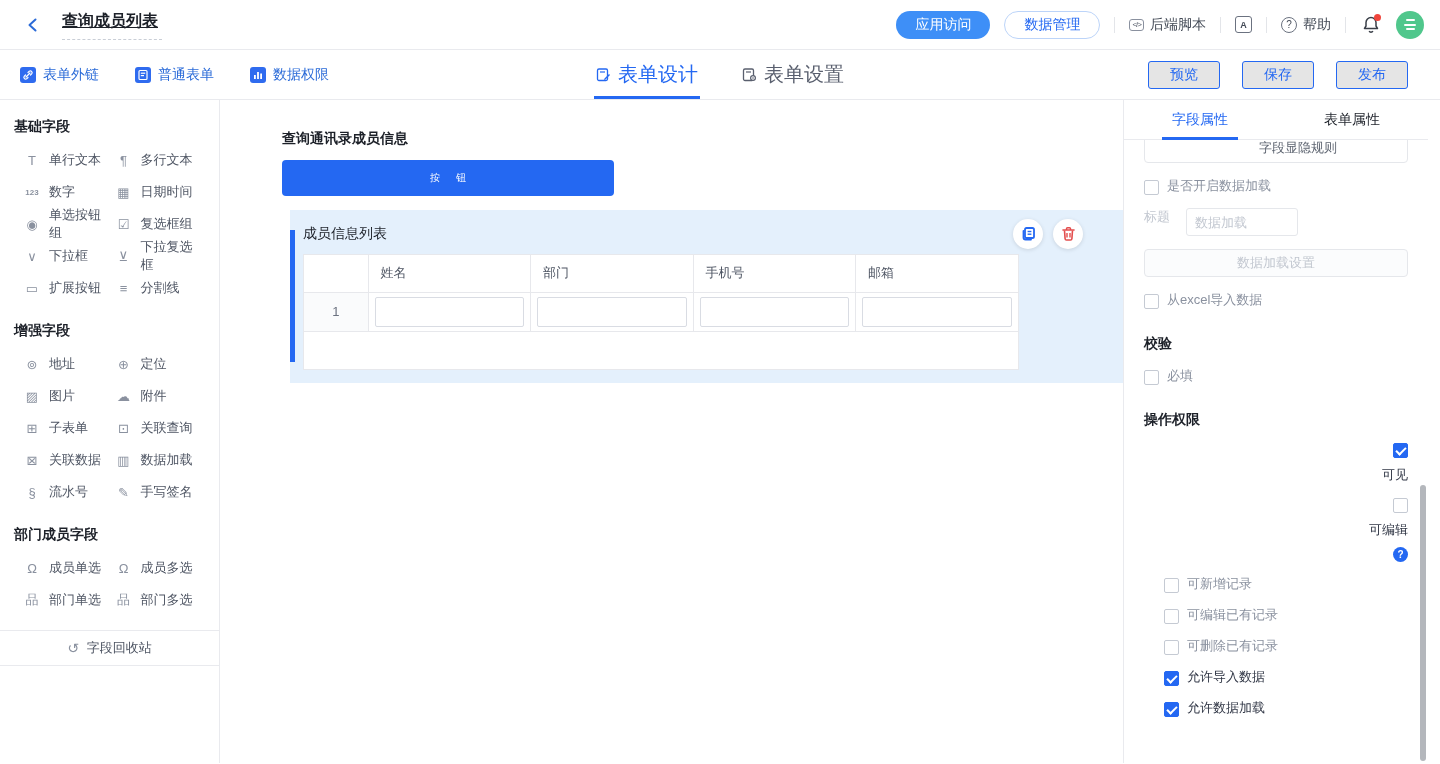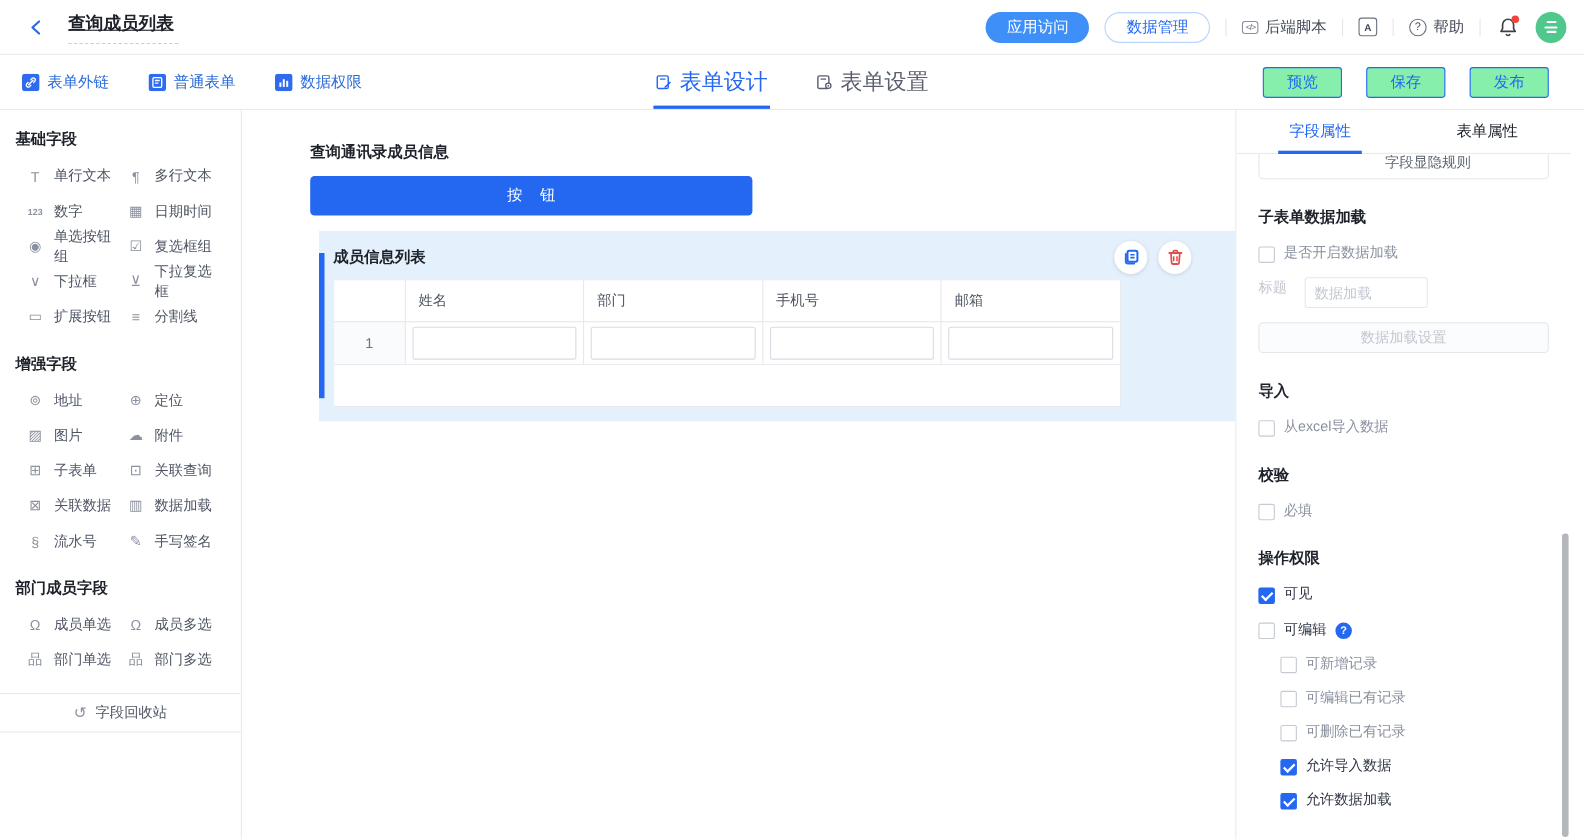--- a/index.html
+++ b/index.html
@@ -32,46 +32,46 @@
 
   
   .toolbar{ height:50px; border-bottom:1px solid var(--border); display:flex; align-items:center; justify-content:space-between; padding:0 32px 0 20px; background:#fff; position:relative; z-index:4;}
   .tl-links{ display:flex; align-items:center; gap:36px; }
   .tl-link{ display:flex; align-items:center; gap:7px; color:#2b6bd8; font-size:14px; cursor:pointer; }
   .center-tabs{ position:absolute; left:50%; transform:translateX(-50%); display:flex; gap:44px; height:100%; }
   .ctab{ display:flex; align-items:center; gap:7px; font-size:20px; color:var(--gray); cursor:pointer; position:relative; height:100%; }
   .ctab.active{ color:var(--primary); }
   .ctab.active::after{ content:""; position:absolute; bottom:0; left:-2px; right:-2px; height:3px; background:var(--primary); }
   .tl-actions{ display:flex; gap:22px; }
-  .btn-outline{ width:72px; height:28px; border:1px solid var(--primary); color:var(--primary); background:#86efac; border-radius:3px; font-size:14px; cursor:pointer; display:flex; align-items:center; justify-content:center;}
+  .btn-outline{ width:72px; height:28px; border:1px solid var(--primary); color:var(--primary); background:#e5e5e5; border-radius:3px; font-size:14px; cursor:pointer; display:flex; align-items:center; justify-content:center;}
 
   
   .main{ position:relative; height:663px; }
   .sidebar{ position:absolute; left:0; top:0; bottom:0; width:220px; border-right:1px solid var(--border); background:#fff; overflow:hidden; }
   .canvas{ position:absolute; left:261px; top:0; bottom:0; width:874px; background:#fff; overflow:hidden; }
   .props{ position:absolute; right:12px; top:0; bottom:0; width:305px; border-left:1px solid var(--border); background:#fff; overflow:hidden; }
 
   
   .sb-section{ padding:0 14px; }
   .sb-head{ font-size:14px; font-weight:bold; color:var(--dark); margin:18px 0 8px; }
   .sb-grid{ display:grid; grid-template-columns:1fr 1fr; grid-auto-rows:32px; padding-left:8px; }
   .sb-item{ display:flex; align-items:center; gap:7px; color:#4e5563; font-size:13px; cursor:grab; }
   .sb-ic{ width:20px; text-align:center; color:#8a919f; font-size:13px; flex:none; }
   .sb-ic.tiny{ font-size:8px; font-weight:bold; letter-spacing:0; }
   .recycle{ margin-top:14px; border-top:1px solid var(--border); border-bottom:1px solid var(--border); height:36px; display:flex; align-items:center; justify-content:center; gap:8px; color:#4e5563; font-size:13px; cursor:pointer; }
   .recycle .sb-ic{ width:auto; font-size:14px;}
 
   
   .cv-inner{ padding:30px 0 0 21px; }
   .field-label{ font-size:14px; font-weight:bold; color:var(--dark); margin-bottom:12px; }
-  .big-btn{ width:402px; height:36px; background:var(--primary); color:#fff; border:none; border-radius:4px; font-size:14px; letter-spacing:16px; text-indent:16px; cursor:pointer; display:flex; align-items:center; justify-content:center; }
+  .big-btn{ width:332px; height:36px; background:var(--primary); color:#fff; border:none; border-radius:4px; font-size:10px; letter-spacing:16px; text-indent:16px; cursor:pointer; display:flex; align-items:center; justify-content:center; }
   .subform{ margin:14px 3px 0 8px; background:var(--sel-bg); position:relative; padding:10px 13px 13px; min-height:163px; }
   .subform::before{ content:""; position:absolute; left:0; top:20px; bottom:21px; width:5px; background:var(--primary); }
   .sf-titlebar{ display:flex; align-items:center; justify-content:space-between; height:28px; }
-  .sf-title{ font-size:14px; font-weight:bold; color:var(--dark); }
+  .sf-title{ font-size:14px; font-weight:normal; color:var(--dark); }
   .sf-icons{ display:flex; gap:10px; margin-right:36px; }
   .circle-ic{ width:30px; height:30px; border-radius:50%; background:#fff; box-shadow:0 1px 4px rgba(0,0,0,.12); display:flex; align-items:center; justify-content:center; cursor:pointer; }
   .table-wrap{ margin-top:6px; width:716px; background:#fff; border:1px solid #e7e8ec; }
   table.sf{ border-collapse:collapse; width:100%; table-layout:fixed; }
   table.sf th, table.sf td{ border-right:1px solid #e7e8ec; border-bottom:1px solid #e7e8ec; height:37px; font-weight:normal; text-align:left; padding:0 12px; font-size:13px; color:#4e5563; background:#fff; }
   table.sf th:last-child, table.sf td:last-child{ border-right:none; }
   table.sf .idx{ width:64px; text-align:center; padding:0; }
   table.sf td.idx{ background:#fafbfc; color:#6b7280; }
   table.sf td.cell{ padding:4px 6px; height:38px; }
   .cell-input{ width:100%; height:30px; border:1px solid #d9dce3; border-radius:2px; background:#fff; }
@@ -79,21 +79,21 @@
 
   
   .p-tabs{ height:40px; border-bottom:1px solid var(--border); display:flex; }
   .p-tab{ flex:1; display:flex; align-items:center; justify-content:center; font-size:14px; color:var(--dark); cursor:pointer; position:relative; }
   .p-tab.active{ color:var(--primary); }
   .p-tab.active::after{ content:""; position:absolute; bottom:-1px; left:50%; transform:translateX(-50%); width:76px; height:3px; background:var(--primary); }
   .p-body{ padding:0 20px 10px; height:622px; overflow:hidden; position:relative; }
   .clipped-btn{ width:100%; height:30px; margin-top:-14px; border:1px solid #e5e7eb; border-radius:4px; background:#fff; color:#5f6672; font-size:13px; cursor:pointer;padding-left:44px; }
   .p-head{ font-size:14px; font-weight:bold; color:var(--dark); margin-top:26px; }
   .p-row{ display:flex; align-items:flex-end; gap:8px; margin-top:14px; font-size:13px; color:#8a919f; cursor:pointer; }
-  .p-row.dark{ color:#303645; }
+  .p-row.dark{ color:#303645;flex-direction:column; }
   .p-row.indent{ margin-left:20px; margin-top:13px; }
   .cb{ width:15px; height:15px; border:1px solid #c5cad3; border-radius:2px; background:#fff; flex:none; }
   .p-row.checked{ color:#303645; }
   .p-row.checked .cb{ background:var(--primary); border-color:var(--primary); }
   .p-row.checked .cb::after{ content:""; display:block; width:8px; height:4px; border-left:2px solid #fff; border-bottom:2px solid #fff; transform:rotate(-45deg); margin:3px 0 0 2px; }
   .title-row{ display:flex; align-items:flex-start; gap:16px; margin-top:13px; }
   .dis-label{ color:var(--disabled); font-size:13px; }
   .dis-input{ width:112px; height:28px; border:1px solid #e5e7eb; border-radius:3px; padding:0 8px; font-size:13px; color:var(--disabled); background:#fff; font-family:inherit; }
   .dis-input::placeholder{ color:var(--disabled); }
   .dis-btn{ width:100%; height:28px; margin-top:13px; border:1px solid #e5e7eb; border-radius:4px; background:#fbfcfd; color:var(--disabled); font-size:13px; cursor:not-allowed; }
@@ -375,32 +375,30 @@
   </section>
 
   <aside class="props">
     <div class="p-tabs">
       <div class="p-tab active">字段属性</div>
       <div class="p-tab">表单属性</div>
     </div>
     <div class="p-body">
       <button class="clipped-btn">字段显隐规则</button>
 
-      <div class="p-head">子表单数据加载</div>
       <div class="p-row">
         <span class="cb"></span>
         <span>是否开启数据加载</span>
       </div>
       <div class="title-row">
         <span class="dis-label">标题</span>
         <input class="dis-input" disabled="" placeholder="数据加载" style="">
       </div>
       <button class="dis-btn">数据加载设置</button>
 
-      <div class="p-head">导入</div>
       <div class="p-row">
         <span class="cb"></span>
         <span>从excel导入数据</span>
       </div>
 
       <div class="p-head">校验</div>
       <div class="p-row">
         <span class="cb"></span>
         <span>必填</span>
       </div>

